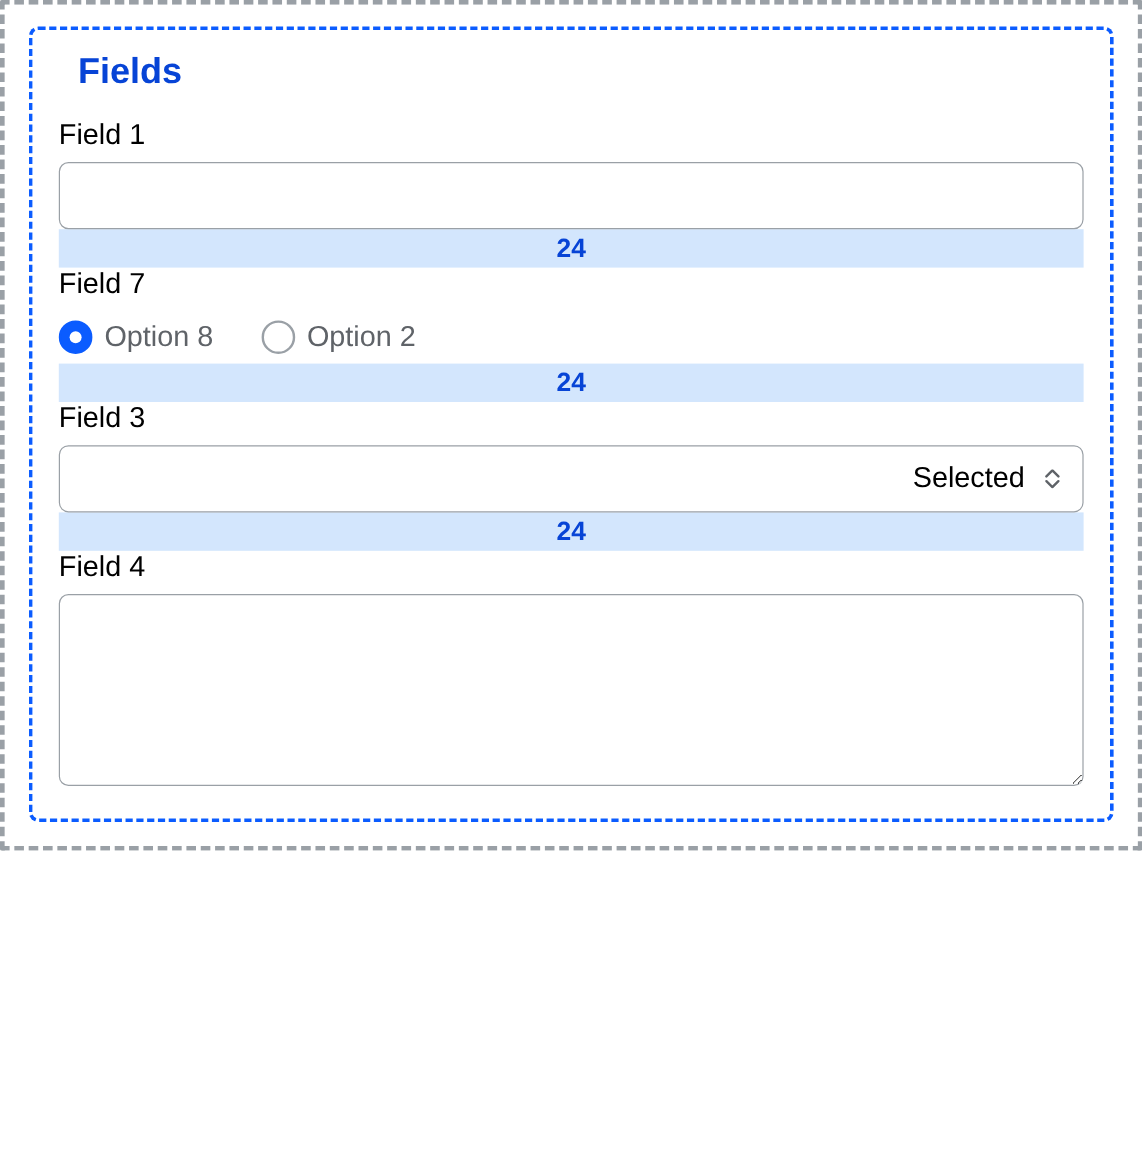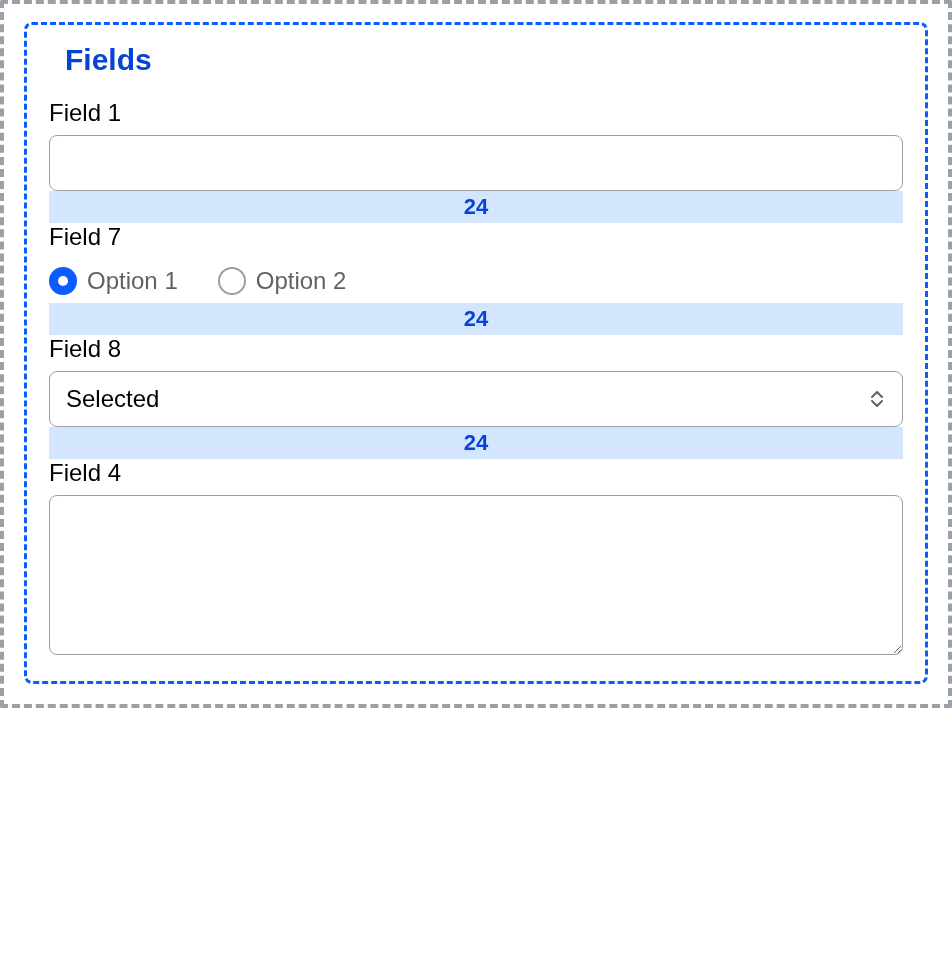--- a/index.html
+++ b/index.html
@@ -106,20 +106,21 @@
     width:100%;
     height:56px;
     border:1px solid var(--field-border);
     border-radius:8px;
     background:#fff;
     display:flex;
     align-items:center;
     padding:0 48px 0 16px;
     font-size:24px;
     cursor:pointer;
+    justify-content:flex-end;
   }
   .select-caret{
     position:absolute;
     right:16px;top:50%;
     transform:translateY(-50%);
     width:18px;height:22px;
     display:flex;flex-direction:column;align-items:center;justify-content:center;
     color:#5f6368;
   }
   .select-caret svg{display:block;}
@@ -146,31 +147,31 @@
     
     <div class="field-label">Field 1</div>
     <input class="text-input" type="text" value="" style="">
     <div class="spacer-band">24</div>
 
     
     <div class="field-label">Field 7</div>
     <div class="radio-row">
       <div class="radio selected">
         <span class="radio-circle"></span>
-        <span class="radio-label">Option 1</span>
+        <span class="radio-label">Option 8</span>
       </div>
       <div class="radio">
         <span class="radio-circle"></span>
         <span class="radio-label">Option 2</span>
       </div>
     </div>
     <div class="spacer-band">24</div>
 
     
-    <div class="field-label">Field 8</div>
+    <div class="field-label">Field 3</div>
     <div class="select">
       <span>Selected</span>
       <span class="select-caret">
         <svg width="14" height="8" viewBox="0 0 14 8">
             <polyline points="2,6 7,1 12,6" fill="none" stroke="currentColor" stroke-width="2" stroke-linecap="round" stroke-linejoin="round"></polyline>
           </svg>
         <svg width="14" height="8" viewBox="0 0 14 8">
             <polyline points="2,2 7,7 12,2" fill="none" stroke="currentColor" stroke-width="2" stroke-linecap="round" stroke-linejoin="round"></polyline>
           </svg>
       </span>

